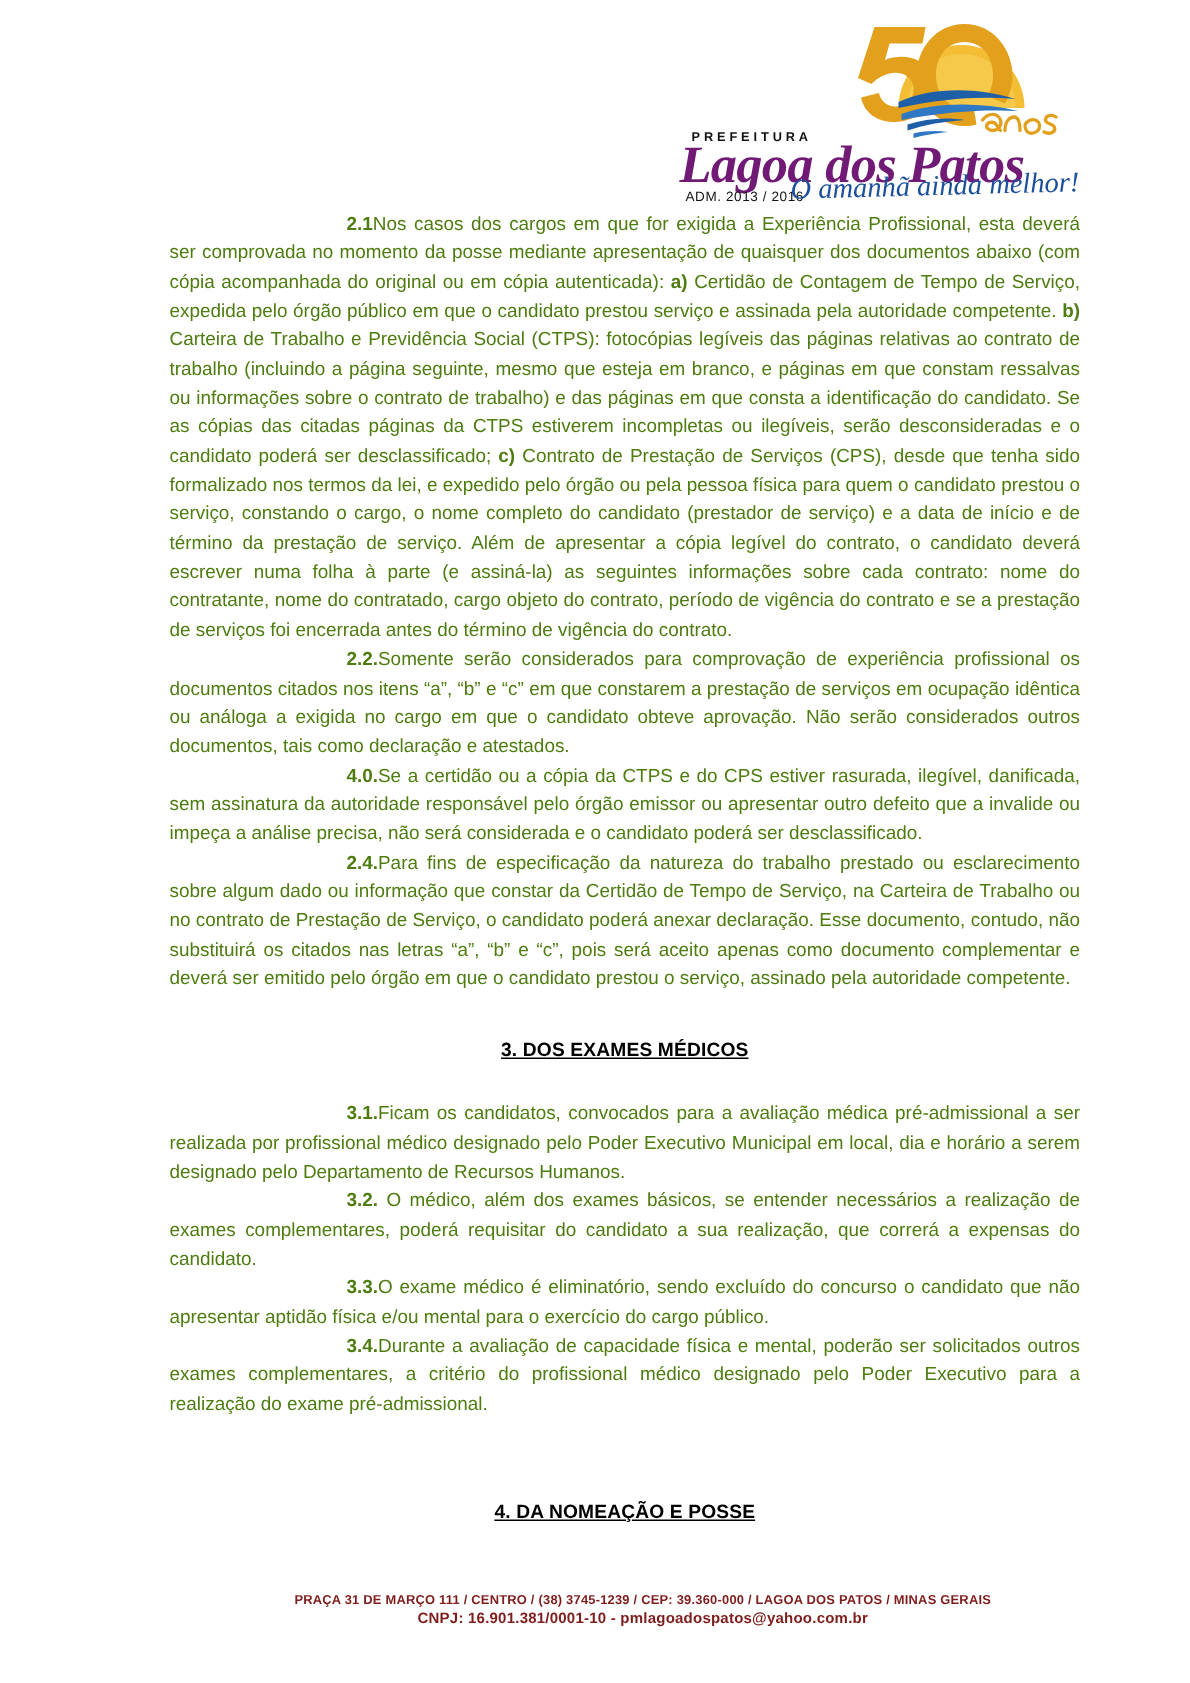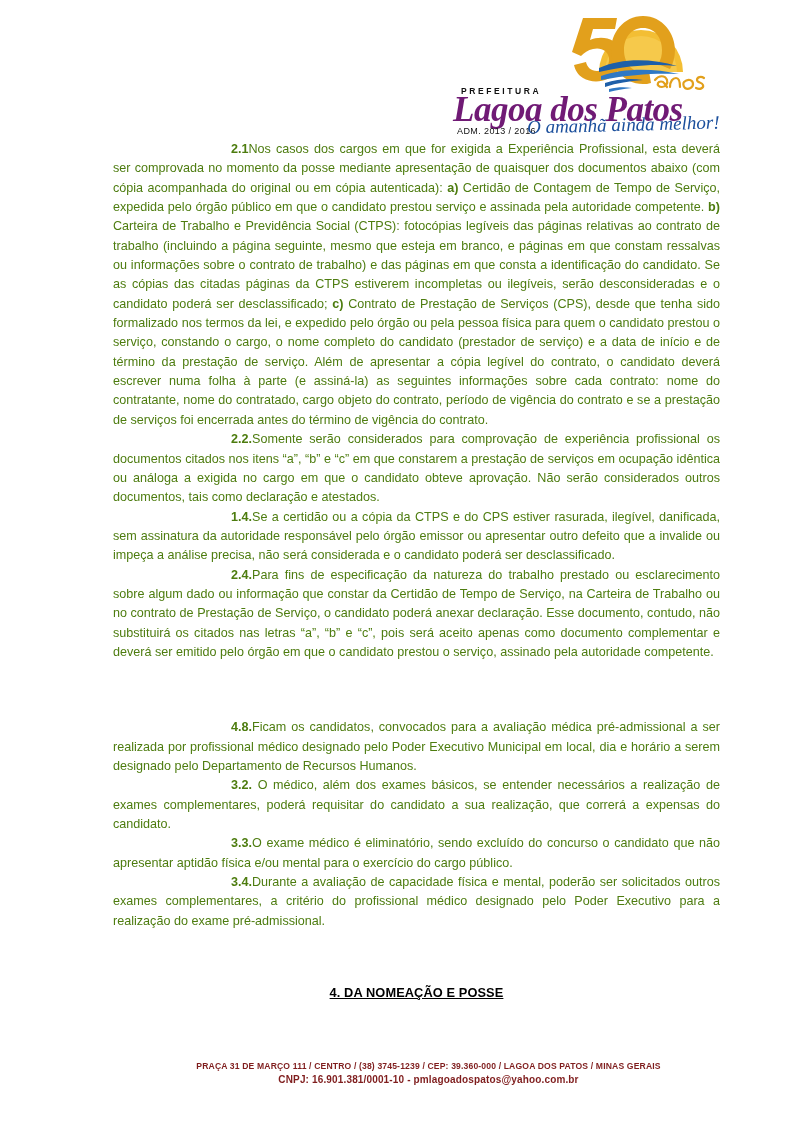--- a/index.html
+++ b/index.html
@@ -204,30 +204,31 @@
       <div class="logo-slogan">O amanhã ainda melhor!</div>
     </div>
   </div>
 
   <div class="content">
 
     <p class="para"><span class="lead"></span><b>2.1</b><span>Nos casos dos cargos em que for exigida a Experiência Profissional, esta deverá ser comprovada no momento da posse mediante apresentação de quaisquer dos documentos abaixo (com cópia acompanhada do original ou em cópia autenticada): </span><b>a)</b><span> Certidão de Contagem de Tempo de Serviço, expedida pelo órgão público em que o candidato prestou serviço e assinada pela autoridade competente.  </span><b>b)</b><span> Carteira de Trabalho e Previdência Social (CTPS): fotocópias legíveis das páginas relativas ao contrato de trabalho (incluindo a página seguinte, mesmo que esteja em branco, e páginas em que constam ressalvas ou informações sobre o contrato de trabalho) e das páginas em que consta a identificação do candidato.  Se as cópias das citadas páginas da CTPS estiverem incompletas ou ilegíveis, serão desconsideradas e o candidato poderá ser desclassificado; </span><b>c)</b><span> Contrato de Prestação de Serviços (CPS), desde que tenha sido formalizado nos termos da lei, e expedido pelo órgão ou pela pessoa física para quem o candidato prestou o serviço, constando o cargo, o nome completo do candidato (prestador de serviço) e a data de início e de término da prestação de serviço. Além de apresentar a cópia legível do contrato, o candidato deverá escrever numa folha à parte (e assiná-la) as seguintes informações sobre cada contrato: nome do contratante, nome do contratado, cargo objeto do contrato, período de vigência do contrato e se a prestação de serviços foi encerrada antes do término de vigência do contrato.</span></p>
 
     <p class="para"><span class="lead"></span><b>2.2.</b><span>Somente serão considerados para comprovação de experiência profissional os documentos citados nos itens “a”, “b” e “c” em que constarem a prestação de serviços em ocupação idêntica ou análoga a exigida no cargo em que o candidato obteve aprovação. Não serão considerados outros documentos, tais como declaração e atestados.</span></p>
 
-    <p class="para"><span class="lead"></span><b>1.4.</b><span>Se a certidão ou a cópia da CTPS e do CPS estiver rasurada, ilegível, danificada, sem assinatura da autoridade responsável pelo órgão emissor ou apresentar outro defeito que a invalide ou impeça a análise precisa, não será considerada e o candidato poderá ser desclassificado.</span></p>
+    <p class="para"><span class="lead"></span><b>4.0.</b><span>Se a certidão ou a cópia da CTPS e do CPS estiver rasurada, ilegível, danificada, sem assinatura da autoridade responsável pelo órgão emissor ou apresentar outro defeito que a invalide ou impeça a análise precisa, não será considerada e o candidato poderá ser desclassificado.</span></p>
 
     <p class="para"><span class="lead"></span><b>2.4.</b><span>Para fins de especificação da natureza do trabalho prestado ou esclarecimento sobre algum dado ou informação que constar da Certidão de Tempo de Serviço, na Carteira de Trabalho ou no contrato de Prestação de Serviço, o candidato poderá anexar declaração. Esse documento, contudo, não substituirá os citados nas letras “a”, “b” e “c”, pois será aceito apenas como documento complementar e deverá ser emitido pelo órgão em que o candidato prestou o serviço, assinado pela autoridade competente.</span></p>
 
     <div class="gap-before-h"></div>
 
+    <h2 class="heading">3. DOS EXAMES MÉDICOS</h2>
 
     <div class="gap-after-h"></div>
 
-    <p class="para"><span class="lead"></span><b>4.8.</b><span>Ficam os candidatos, convocados para a avaliação médica pré-admissional a ser realizada por profissional médico designado pelo Poder Executivo Municipal em local, dia e horário a serem designado pelo Departamento de Recursos Humanos.</span></p>
+    <p class="para"><span class="lead"></span><b>3.1.</b><span>Ficam os candidatos, convocados para a avaliação médica pré-admissional a ser realizada por profissional médico designado pelo Poder Executivo Municipal em local, dia e horário a serem designado pelo Departamento de Recursos Humanos.</span></p>
 
     <p class="para"><span class="lead"></span><b>3.2.</b><span> O médico, além dos exames básicos, se entender necessários a realização de exames complementares, poderá requisitar do candidato a sua realização, que correrá a expensas do candidato.</span></p>
 
     <p class="para"><span class="lead"></span><b>3.3.</b><span>O exame médico é eliminatório, sendo excluído do concurso o candidato que não apresentar aptidão física e/ou mental para o exercício do cargo público.</span></p>
 
     <p class="para"><span class="lead"></span><b>3.4.</b><span>Durante a avaliação de capacidade física e mental, poderão ser solicitados outros exames complementares, a critério do profissional médico designado pelo Poder Executivo para a realização do exame pré-admissional.</span></p>
 
     <div class="gap-before-h4"></div>
 
     <h2 class="heading">4. DA NOMEAÇÃO E POSSE</h2>

